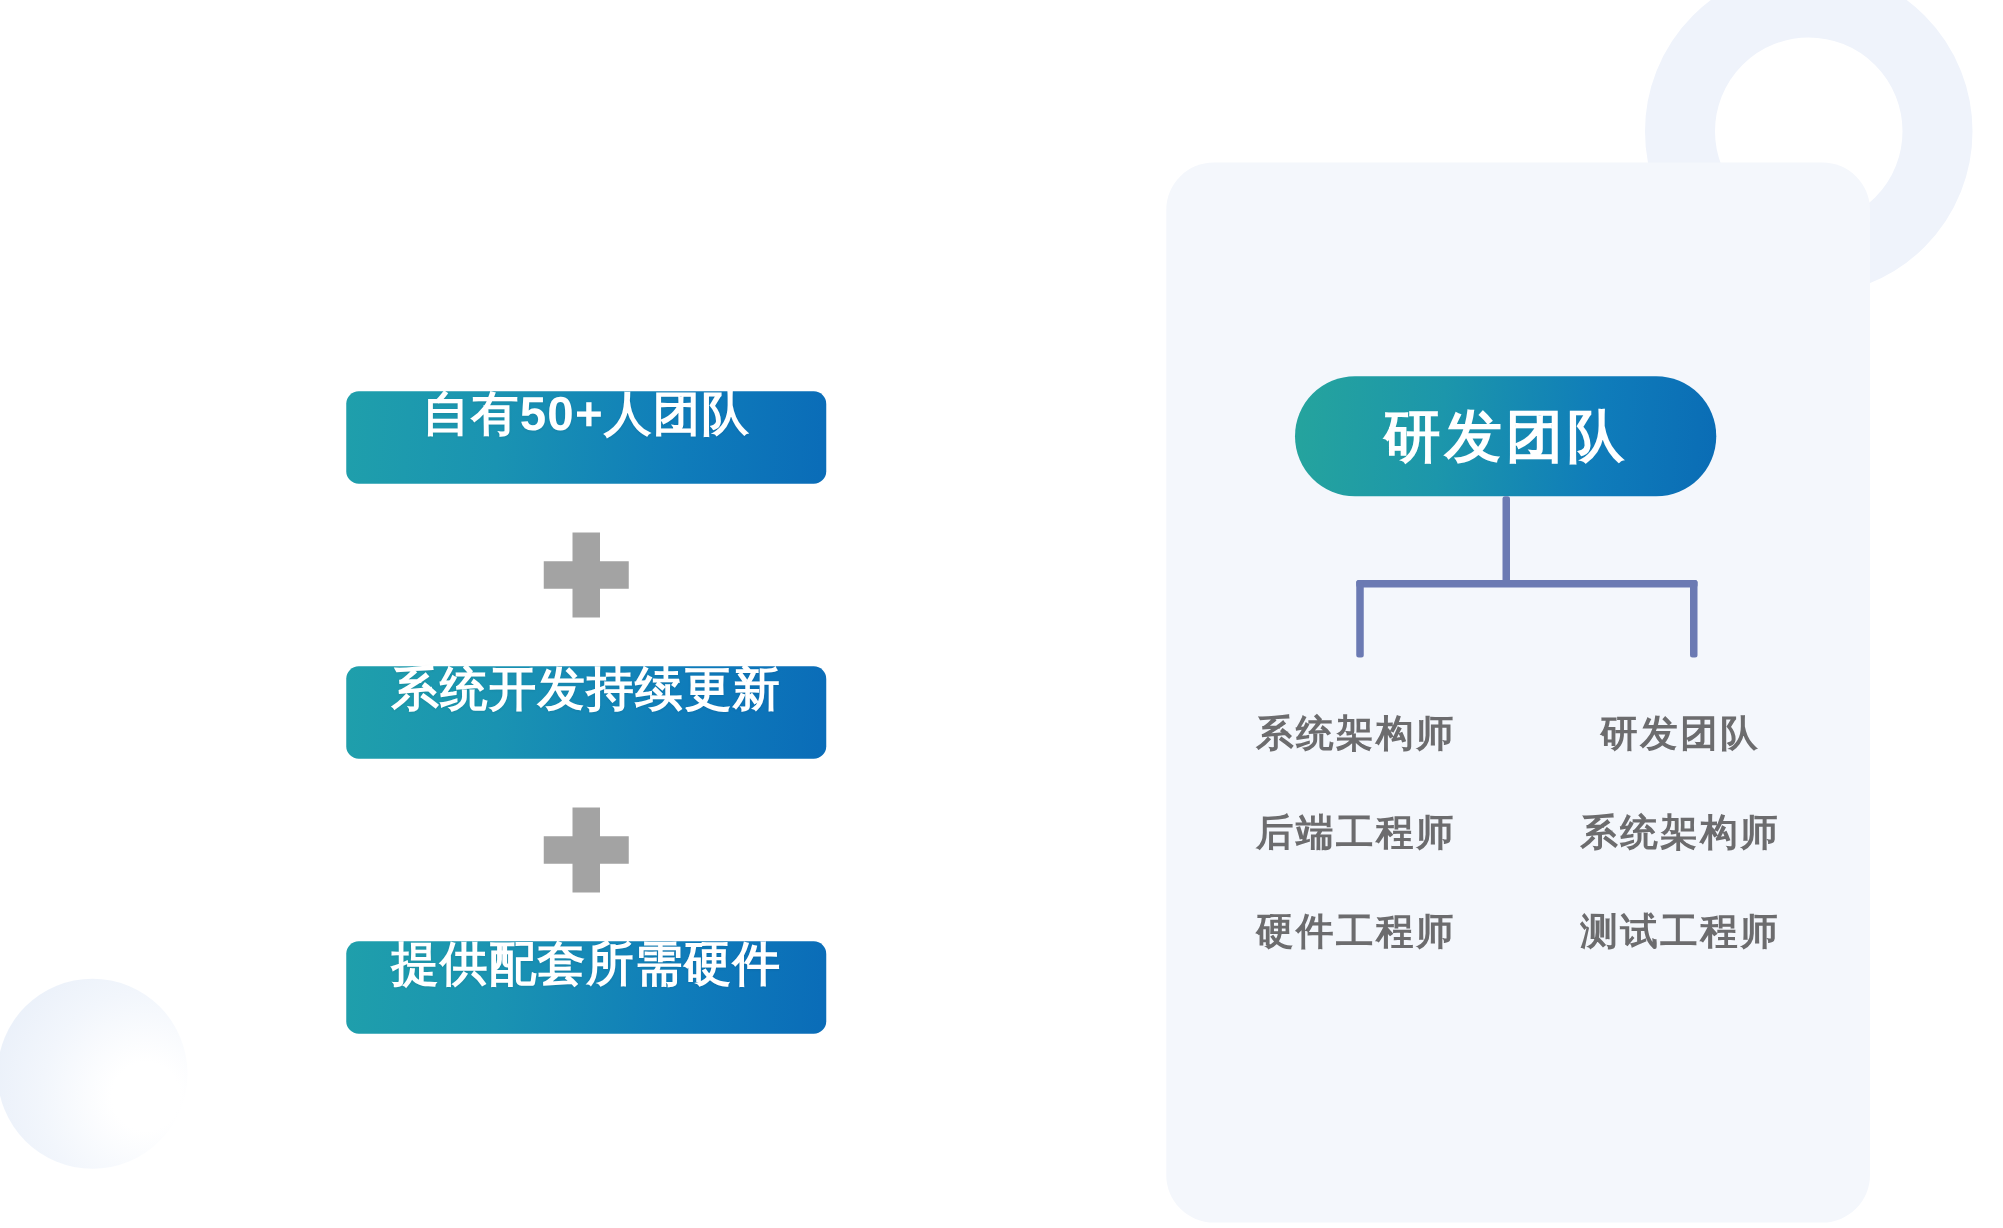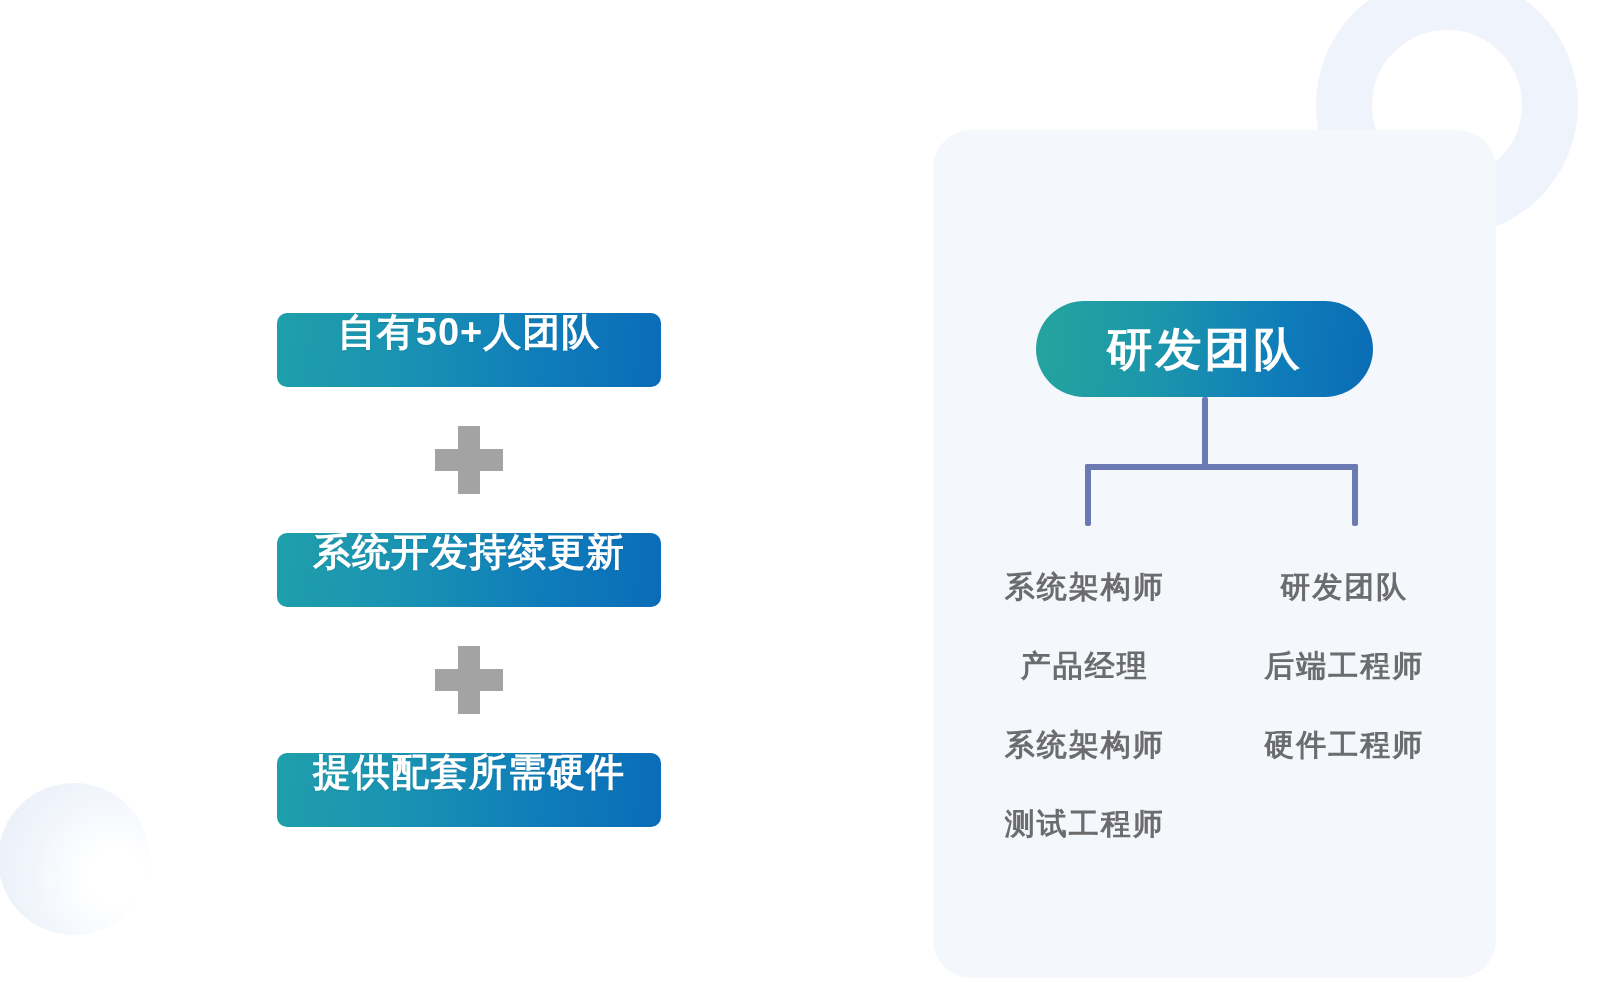--- a/index.html
+++ b/index.html
@@ -203,21 +203,20 @@
       </div>
 
       <div class="conn conn-stem"></div>
       <div class="conn conn-bar"></div>
       <div class="conn conn-leg-l"></div>
       <div class="conn conn-leg-r"></div>
 
       <div class="roles">
         <div class="role-cell">系统架构师</div>
         <div class="role-cell">研发团队</div>
-        <div class="role-cell">产品经理</div>
         <div class="role-cell">后端工程师</div>
         <div class="role-cell">系统架构师</div>
         <div class="role-cell">硬件工程师</div>
         <div class="role-cell">测试工程师</div>
       </div>
 
     </div>
   </div>
 
   <div class="deco deco-circle-bottomleft"></div>

